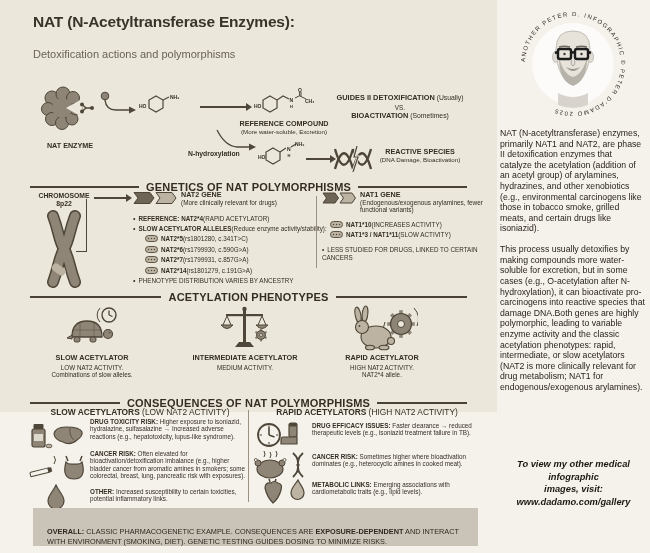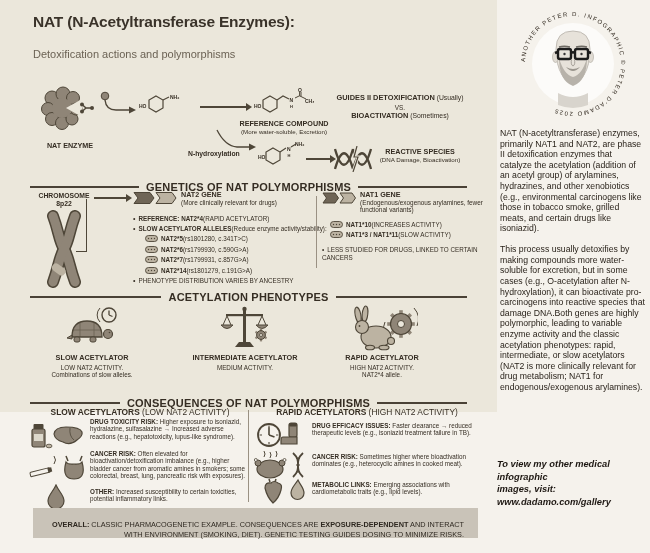--- a/index.html
+++ b/index.html
@@ -35,25 +35,25 @@
   .gene-sub{position:absolute;font-size:6.4px;line-height:1.15}
   .ph-item{position:absolute;top:303px;display:flex;flex-direction:column;align-items:center;text-align:center}
   .ph-icon{height:48px;display:flex;align-items:flex-end;justify-content:center}
   .ph-title{font-weight:bold;font-size:7.3px;margin-top:2px}
   .ph-sub{font-size:6.3px;margin-top:1.5px;line-height:1.25}
   .c-head{position:absolute;text-align:center;font-size:8.4px}
   .c-head b{font-weight:bold}
   .ci-text{position:absolute;font-size:6.3px;line-height:1.17;color:var(--ink)}
   .ci-text b{font-weight:bold}
   .overall{position:absolute;left:33px;top:508px;width:445px;height:30px;background:var(--bar);
-    text-align:right;font-size:7.3px;line-height:1.4;color:#2e2820;padding:12px 14px}
+    text-align:left;font-size:7.3px;line-height:1.4;color:#2e2820;padding:19px 14px}
   .sidebar{position:absolute;left:497px;top:0;width:153px;height:553px;background:var(--bg)}
   .sb-text{position:absolute;left:3px;top:128px;width:146px;font-size:8.7px;line-height:1.22;color:#241d15}
   .sb-text p+p{margin-top:10px}
-  .sb-foot{position:absolute;left:0;top:458px;width:153px;font-style:italic;font-weight:bold;
+  .sb-foot{position:absolute;left:0;top:458px;width:153px;text-align:center;font-style:italic;font-weight:bold;
     font-size:9.3px;line-height:1.35;color:#1d1712}
   svg text{font-family:"Liberation Sans",sans-serif;font-weight:bold;fill:var(--ink)}
 </style>
 </head>
 <body>
 
 <div class="page">
   <div class="main">
 
     <div class="title">NAT (N-Acetyltransferase Enzymes):</div>

